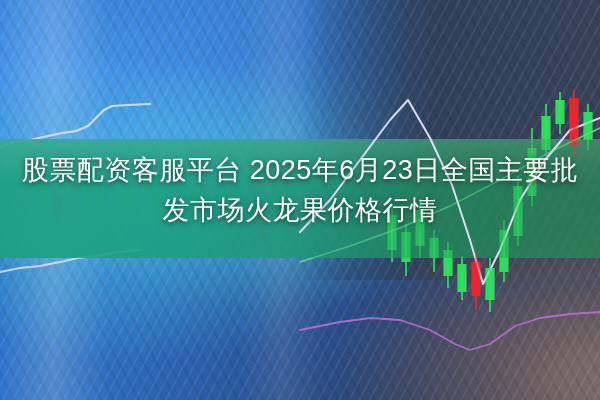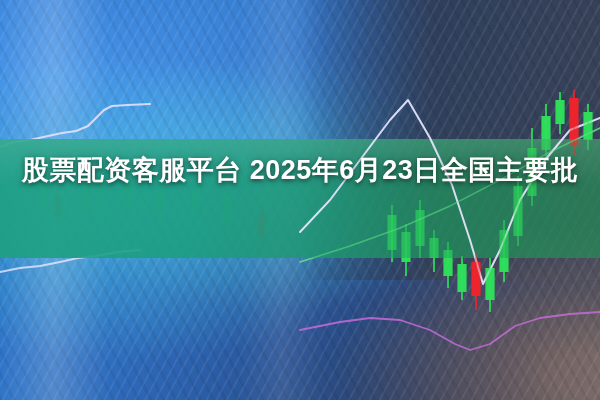--- a/index.html
+++ b/index.html
@@ -76,21 +76,21 @@
     background:linear-gradient(180deg, rgba(255,255,255,.10) 0%, rgba(255,255,255,0) 40%);
   }
 
   
   svg.art{position:absolute;inset:0;width:600px;height:400px;}
 
   
   #headline{
     position:absolute;left:0;right:0;top:150px;
     text-align:center;color:#ffffff;
-    font-size:27px;font-weight:bold;line-height:40px;
+    font-size:27px;font-weight:normal;line-height:40px;
     letter-spacing:.5px;
     text-shadow:0 2px 4px rgba(0,0,0,.45), 0 0 10px rgba(0,0,0,.25);
     white-space:nowrap;
   }
   #headline .l2{display:block;}
 </style>
 </head>
 <body>
 
 <div id="stage">
@@ -273,15 +273,16 @@
       </g>
       <g>
         <line x1="588" x2="588" y1="104" y2="150" stroke="#2ee05a" stroke-width="1.6" stroke-opacity="0.45"></line>
         <rect x="583.5" y="112" width="9" height="28" fill="#2ee05a" fill-opacity="0.45"></rect>
       </g>
       <polyline points="300,262 350,246 400,228 450,206 500,180 550,152 600,128" fill="none" stroke="#5fe08a" stroke-width="1.4" stroke-opacity="0.45" stroke-linejoin="round" stroke-linecap="round"></polyline>
     </svg>
 
   <div id="headline">
     <span>股票配资客服平台 2025年6月23日全国主要批</span>
+    <span class="l2">发市场火龙果价格行情</span>
   </div>
 
 </div>
 
 </body></html>

